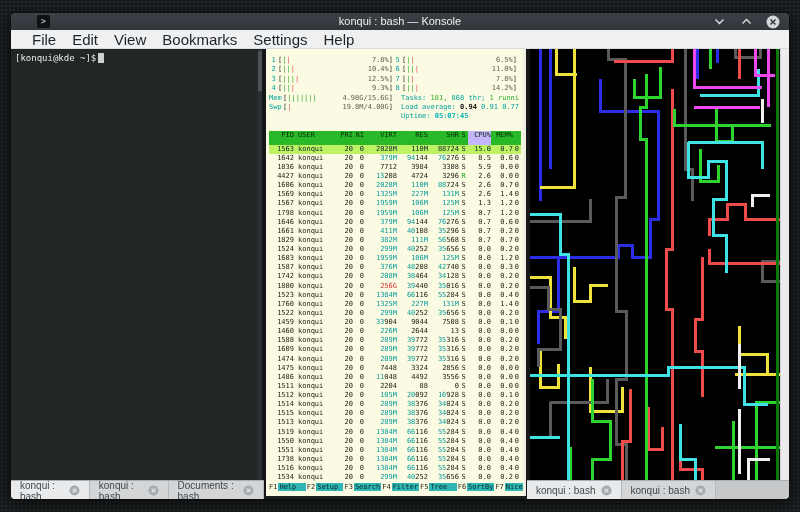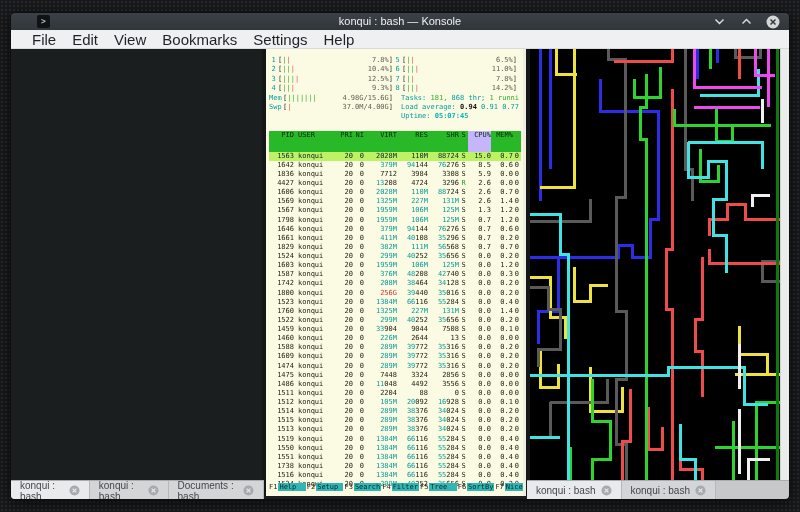--- a/index.html
+++ b/index.html
@@ -49,21 +49,21 @@
   .m-br{color:#33332a;}
   .m-mid{flex:1;display:flex;justify-content:space-between;overflow:hidden;}
   .m-pct{color:#5f5f50;}
   .tick-g{color:#2fae2f;}.tick-r{color:#e05252;}
   .hline{font-size:7px;line-height:9.4px;white-space:pre;margin-left:8px;}
   .cyan{color:#009f9f;}.grn{color:#2fae2f;}.bold-k{color:#111;font-weight:bold;}
   .cyanb{color:#00b4b4;font-weight:bold;}
   .ptable{margin-top:9px;}
   .prow{display:flex;height:9.13px;line-height:9.13px;font-size:7px;color:#23231a;white-space:pre;}
   .prow span{display:inline-block;overflow:hidden;}
-  .phead{background:#28b828;color:#06280a;height:21px;line-height:9.4px;}
+  .phead{background:#28b828;color:#06280a;height:14px;line-height:9.4px;}
   .sortcol{background:#c4b5fd;}
   .sel{background:#bef264;}
   .sel span,.sel .vm,.sel .vg{color:#03272a !important;}
   .c0{width:25px;text-align:right;}.c1{width:42px;padding-left:4px;box-sizing:border-box;}
   .c2{width:17px;text-align:right;}.c3{width:11px;text-align:right;}
   .c4{width:33px;text-align:right;}.c5{width:31px;text-align:right;}
   .c6{width:31px;text-align:right;}.c7{width:9px;text-align:center;}
   .c8{width:23px;text-align:right;}.c9{width:22px;text-align:right;}
   .c10{width:6px;text-align:right;}
   .vm{color:#0a9b9b;}.vg{color:#cf3434;}.stR{color:#1ea51e;}
@@ -116,32 +116,38 @@
       <span class="menuitem">File</span>
       <span class="menuitem">Edit</span>
       <span class="menuitem">View</span>
       <span class="menuitem">Bookmarks</span>
       <span class="menuitem">Settings</span>
       <span class="menuitem">Help</span>
     </div>
 
   <div class="main">
 
+    <div class="pane left">
+      <div class="promptline"><span>[konqui@kde ~]$</span><span class="cursor"></span></div>
+      <div class="vscroll dark">
+          <div class="thumb"></div>
+        </div>
+    </div>
 
     <div class="splitter s1"></div>
 
     <div class="pane mid">
       <div id="htop">
           <div class="meters">
             <div class="mrow"><div class="meter"><span class="m-idx">1</span><span class="m-br">[</span><span class="m-mid"><span><span class="tick-g">|</span><span class="tick-r">|</span></span><span class="m-pct">7.8%</span></span><span class="m-br">]</span></div><div class="meter"><span class="m-idx">5</span><span class="m-br">[</span><span class="m-mid"><span><span class="tick-g">|</span><span class="tick-r">|</span></span><span class="m-pct">6.5%</span></span><span class="m-br">]</span></div></div>
             <div class="mrow"><div class="meter"><span class="m-idx">2</span><span class="m-br">[</span><span class="m-mid"><span><span class="tick-g">|</span><span class="tick-g">|</span><span class="tick-r">|</span></span><span class="m-pct">10.4%</span></span><span class="m-br">]</span></div><div class="meter"><span class="m-idx">6</span><span class="m-br">[</span><span class="m-mid"><span><span class="tick-g">|</span><span class="tick-g">|</span><span class="tick-r">|</span></span><span class="m-pct">11.0%</span></span><span class="m-br">]</span></div></div>
             <div class="mrow"><div class="meter"><span class="m-idx">3</span><span class="m-br">[</span><span class="m-mid"><span><span class="tick-g">|</span><span class="tick-g">|</span><span class="tick-g">|</span><span class="tick-r">|</span></span><span class="m-pct">12.5%</span></span><span class="m-br">]</span></div><div class="meter"><span class="m-idx">7</span><span class="m-br">[</span><span class="m-mid"><span><span class="tick-g">|</span><span class="tick-r">|</span></span><span class="m-pct">7.8%</span></span><span class="m-br">]</span></div></div>
             <div class="mrow"><div class="meter"><span class="m-idx">4</span><span class="m-br">[</span><span class="m-mid"><span><span class="tick-g">|</span><span class="tick-g">|</span><span class="tick-r">|</span></span><span class="m-pct">9.3%</span></span><span class="m-br">]</span></div><div class="meter"><span class="m-idx">8</span><span class="m-br">[</span><span class="m-mid"><span><span class="tick-g">|</span><span class="tick-g">|</span><span class="tick-r">|</span></span><span class="m-pct">14.2%</span></span><span class="m-br">]</span></div></div>
             <div class="mrow"><div class="meter"><span class="m-lab">Mem</span><span class="m-br">[</span><span class="m-mid"><span><span class="tick-g">|</span><span class="tick-g">|</span><span class="tick-g">|</span><span class="tick-g">|</span><span class="tick-g">|</span><span class="tick-g">|</span><span class="tick-g">|</span></span><span class="m-pct">4.98G/15.6G</span></span><span class="m-br">]</span></div><div class="hline"><span class="cyan">Tasks: </span><span class="grn">181, </span><span class="cyan">868 thr; </span><span class="grn">1 runni</span></div></div>
-            <div class="mrow"><div class="meter"><span class="m-lab">Swp</span><span class="m-br">[</span><span class="m-mid"><span><span class="tick-r">|</span></span><span class="m-pct">37.0M/4.00G</span></span><span class="m-br">]</span></div><div class="hline"><span class="cyan">Load average: </span><span class="bold-k">0.94 </span><span class="cyan">0.91 0.77</span></div></div>
+            <div class="mrow"><div class="meter"><span class="m-lab">Swp</span><span class="m-br">[</span><span class="m-mid"><span><span class="tick-r">|</span></span><span class="m-pct">19.8M/4.00G</span></span><span class="m-br">]</span></div><div class="hline"><span class="cyan">Load average: </span><span class="bold-k">0.94 </span><span class="cyan">0.91 0.77</span></div></div>
             <div class="mrow"><div class="meter" style="visibility: hidden;"></div><div class="hline"><span class="cyan">Uptime: </span><span class="cyanb">05:07:45</span></div></div>
           </div>
           <div class="ptable">
             <div class="prow phead"><span class="c0">PID</span><span class="c1">USER</span><span class="c2">PRI</span><span class="c3">NI</span><span class="c4">VIRT</span><span class="c5">RES</span><span class="c6">SHR</span><span class="c7">S</span><span class="c8 sortcol">CPU%</span><span class="c9">MEM%</span><span class="c10"></span></div>
             <div class="prow sel"><span class="c0">1563</span><span class="c1">konqui</span><span class="c2">20</span><span class="c3">0</span><span class="c4"><span class="vm">2028M</span></span><span class="c5"><span class="vm">110M</span></span><span class="c6"><span class="vm">88</span><span>724</span></span><span class="c7">S</span><span class="c8">15.0</span><span class="c9">0.7</span><span class="c10">0</span></div>
             <div class="prow"><span class="c0">1642</span><span class="c1">konqui</span><span class="c2">20</span><span class="c3">0</span><span class="c4"><span class="vm">379M</span></span><span class="c5"><span class="vm">94</span><span>144</span></span><span class="c6"><span class="vm">76</span><span>276</span></span><span class="c7">S</span><span class="c8">8.5</span><span class="c9">0.6</span><span class="c10">0</span></div>
             <div class="prow"><span class="c0">1836</span><span class="c1">konqui</span><span class="c2">20</span><span class="c3">0</span><span class="c4">7712</span><span class="c5">3984</span><span class="c6">3308</span><span class="c7">S</span><span class="c8">5.9</span><span class="c9">0.0</span><span class="c10">0</span></div>
             <div class="prow"><span class="c0">4427</span><span class="c1">konqui</span><span class="c2">20</span><span class="c3">0</span><span class="c4"><span class="vm">13</span><span>208</span></span><span class="c5">4724</span><span class="c6">3296</span><span class="c7 stR">R</span><span class="c8">2.6</span><span class="c9">0.0</span><span class="c10">0</span></div>
             <div class="prow"><span class="c0">1606</span><span class="c1">konqui</span><span class="c2">20</span><span class="c3">0</span><span class="c4"><span class="vm">2028M</span></span><span class="c5"><span class="vm">110M</span></span><span class="c6"><span class="vm">88</span><span>724</span></span><span class="c7">S</span><span class="c8">2.6</span><span class="c9">0.7</span><span class="c10">0</span></div>
             <div class="prow"><span class="c0">1569</span><span class="c1">konqui</span><span class="c2">20</span><span class="c3">0</span><span class="c4"><span class="vm">1325M</span></span><span class="c5"><span class="vm">227M</span></span><span class="c6"><span class="vm">131M</span></span><span class="c7">S</span><span class="c8">2.6</span><span class="c9">1.4</span><span class="c10">0</span></div>

